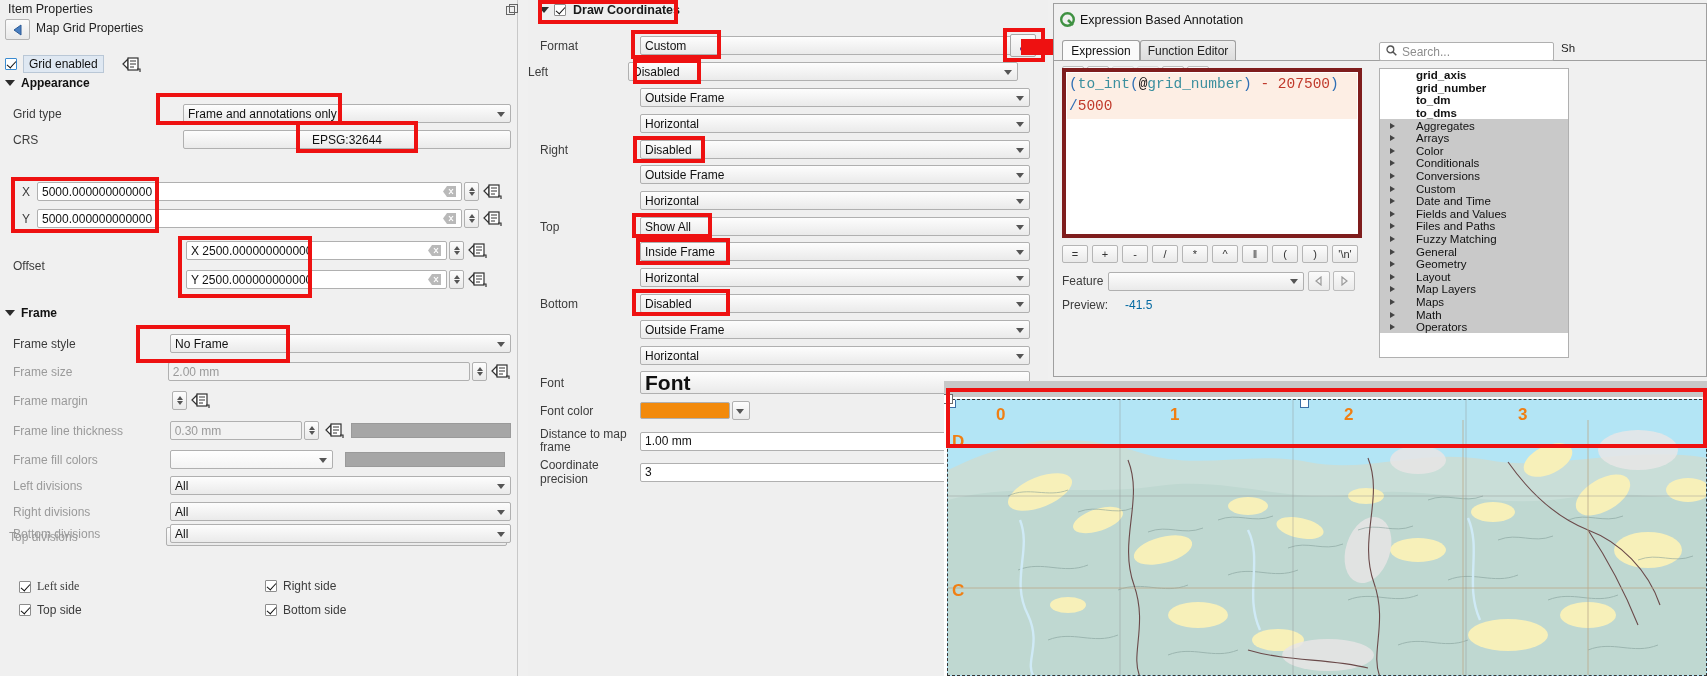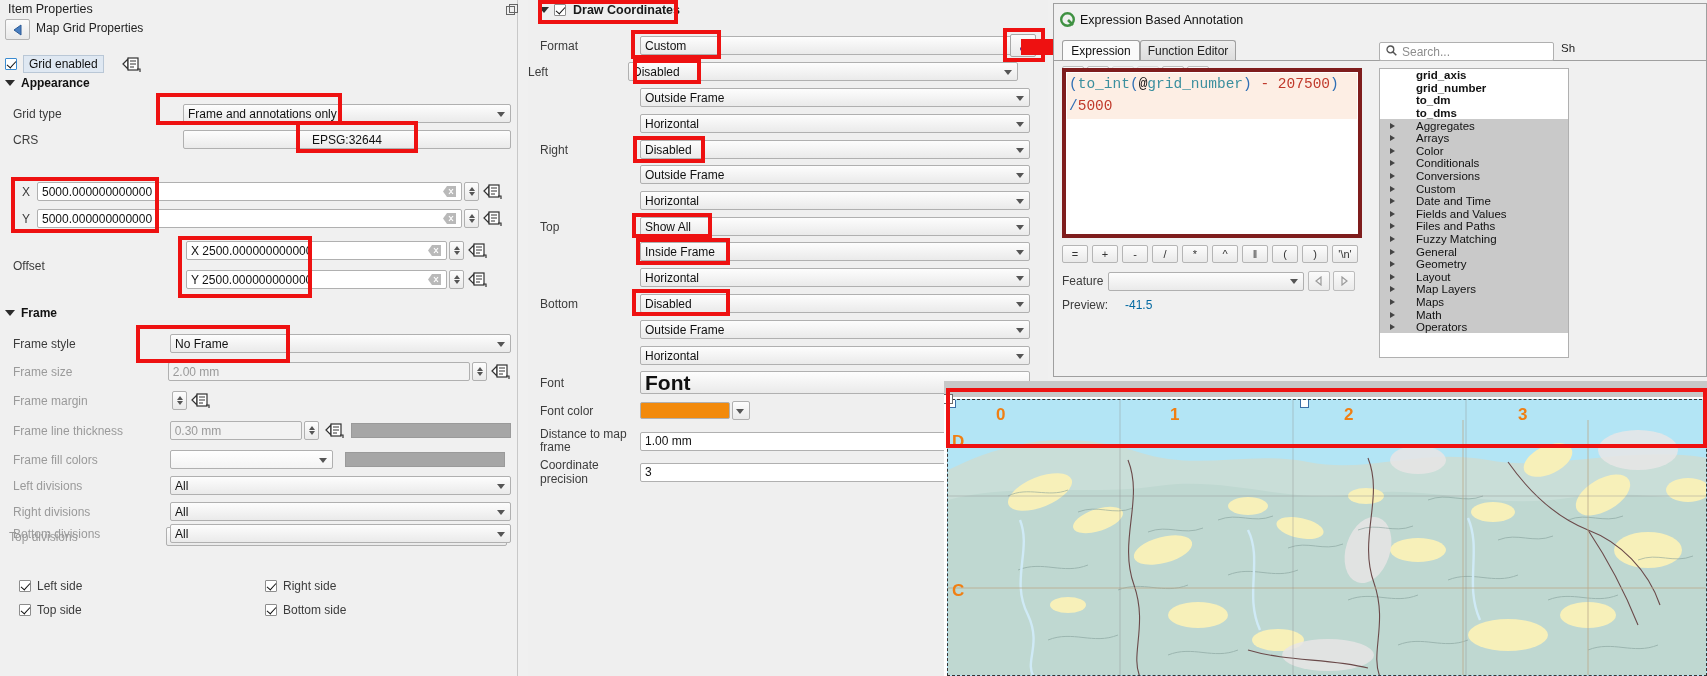--- a/index.html
+++ b/index.html
@@ -365,21 +365,21 @@
     </span>
   </div>
   <div class="row" style="left:13px; top:524px; width:498px;justify-content:center;">
     <span class="flabel dim" style="width:157px">Bottom divisions</span>
     <span class="combo" style="width:341px">
       <span>All</span>
       <span class="arrow"></span>
     </span>
   </div>
 
-  <div class="row" style="left:19px; top:579px;">
+  <div class="row" style="left:19px; top:579px;font-family:Liberation Serif, serif;">
     <span class="chk on"></span>
     <span class="flabel" style="margin-left:6px">Left side</span>
   </div>
   <div class="row" style="left:265px; top:579px;">
     <span class="chk on"></span>
     <span class="flabel" style="margin-left:6px">Right side</span>
   </div>
   <div class="row" style="left:19px; top:603px;">
     <span class="chk on"></span>
     <span class="flabel" style="margin-left:6px">Top side</span>

